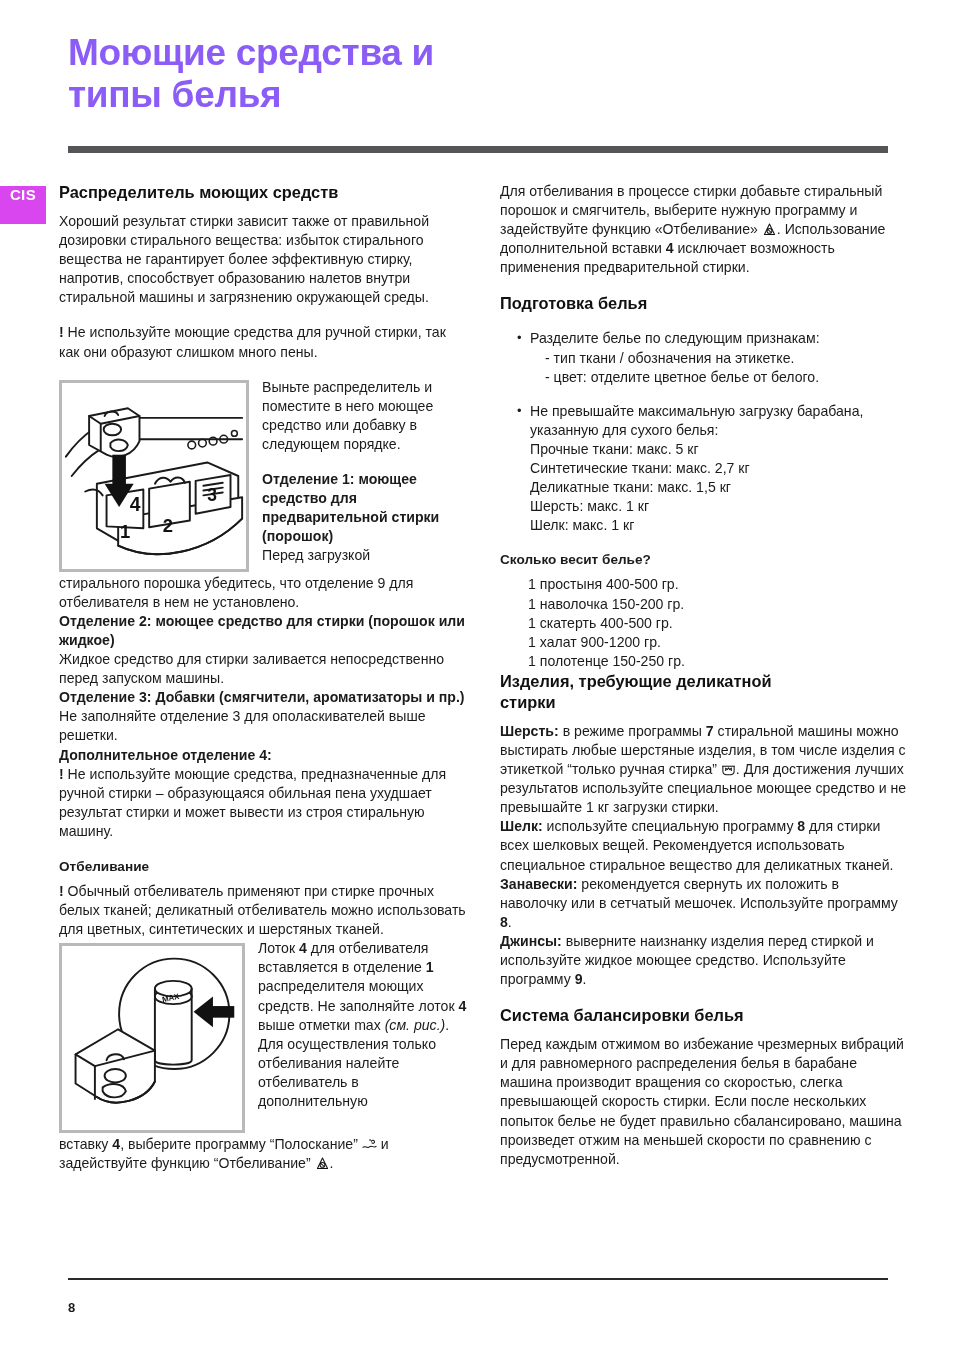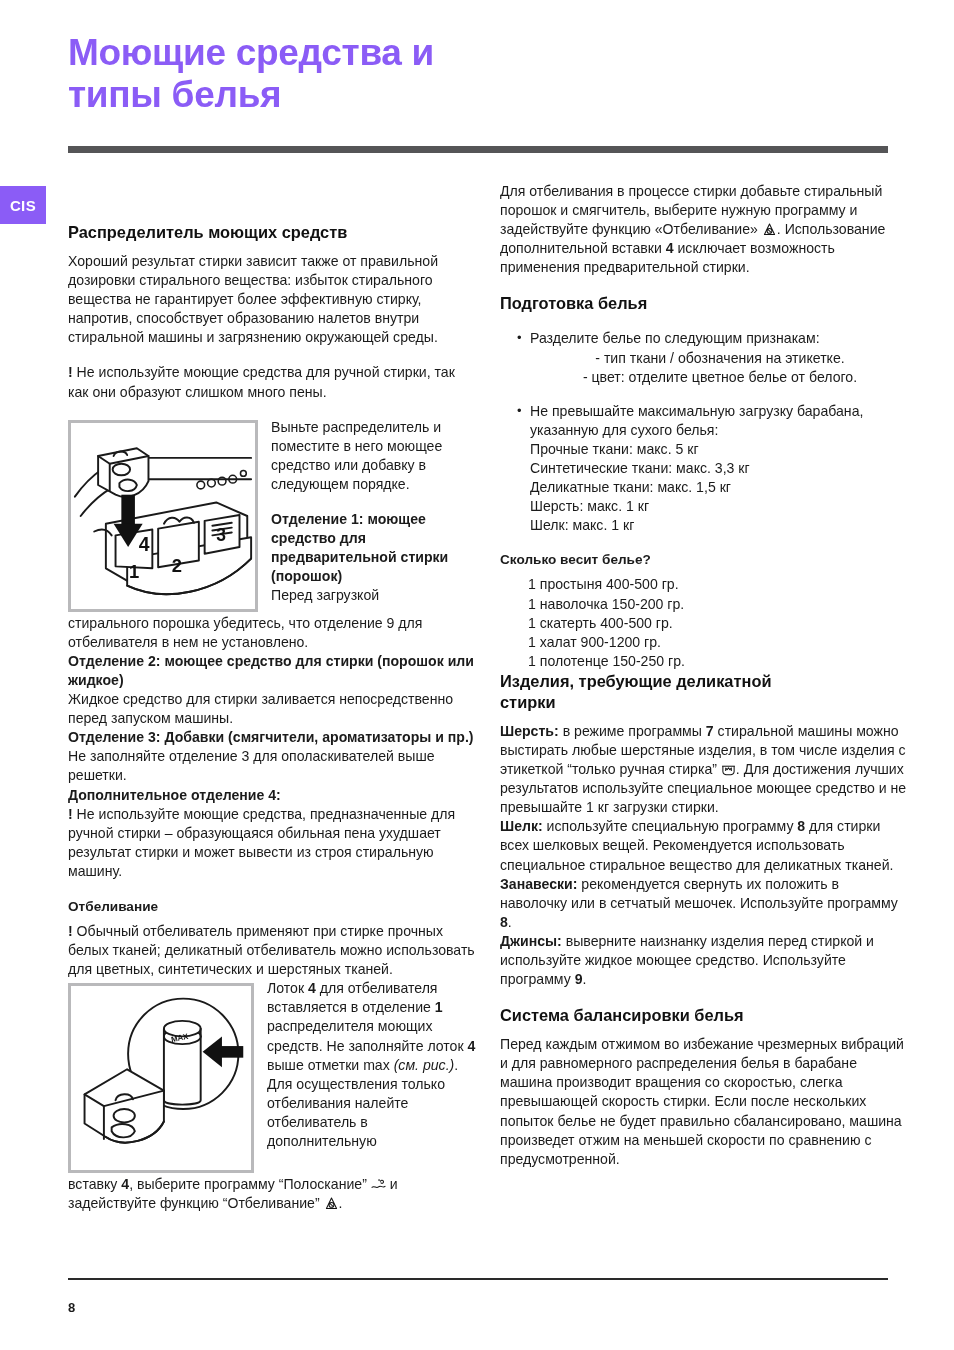--- a/index.html
+++ b/index.html
@@ -41,40 +41,40 @@
     background: #555557;
   }
 
   
   .lang-tab {
     position: absolute;
     left: 0px;
     top: 186px;
     width: 46px;
     height: 38px;
-    background: #8b5cf6;
+    background: #d946ef;
     color: #ffffff;
     font-size: 15px;
     font-weight: bold;
     letter-spacing: 0.4px;
     display: flex;
-    align-items: center;
+    align-items: flex-start;
     justify-content: center;
   }
 
   
   .col {
     position: absolute;
     top: 182px;
     width: 410px;
     font-size: 14.1px;
     line-height: 19.1px;
     color: #1b1b1b;
   }
-  .col-left  { left: 68px; margin-top: 40px; }
+  .col-left  { left: 59px; }
   .col-right { left: 500px; }
 
   h2.sec {
     font-size: 16.4px;
     line-height: 21px;
     font-weight: bold;
     margin: 0 0 9px 0;
     color: #111111;
   }
   h2.sec.gap { }
@@ -97,21 +97,21 @@
     padding-left: 15px;
     margin: 15px;
   }
   ul.bul > li::before {
     content: "•";
     position: absolute;
     left: 2px;
     top: -1px;
     font-size: 13px;
   }
-  .sub { padding-left: 15px; text-align: center; }
+  .sub { padding-left: 15px; }
   .indent2 { padding-left: 28px; }
 
   h3.sub-h {
     font-size: 13.6px;
     line-height: 19px;
     font-weight: bold;
     margin: 14px 0 6px 0;
   }
 
   
@@ -330,21 +330,21 @@
 
     <ul class="bul">
       <li>
         <span>Разделите белье по следующим признакам:</span>
         <div class="sub">- тип ткани / обозначения на этикетке.</div>
         <div class="sub">- цвет: отделите цветное белье от белого.</div>
       </li>
       <li>
         <span>Не превышайте максимальную загрузку барабана, указанную для сухого белья:</span>
         <div>Прочные ткани: макс. 5 кг</div>
-        <div>Синтетические ткани: макс. 3,3 кг</div>
+        <div>Синтетические ткани: макс. 2,7 кг</div>
         <div>Деликатные ткани: макс. 1,5 кг</div>
         <div>Шерсть: макс. 1 кг</div>
         <div>Шелк: макс. 1 кг</div>
       </li>
     </ul>
 
     <h3 class="sub-h">Сколько весит белье?</h3>
     <div class="indent2">
       <div>1 простыня 400-500 гр.</div>
       <div>1 наволочка 150-200 гр.</div>

